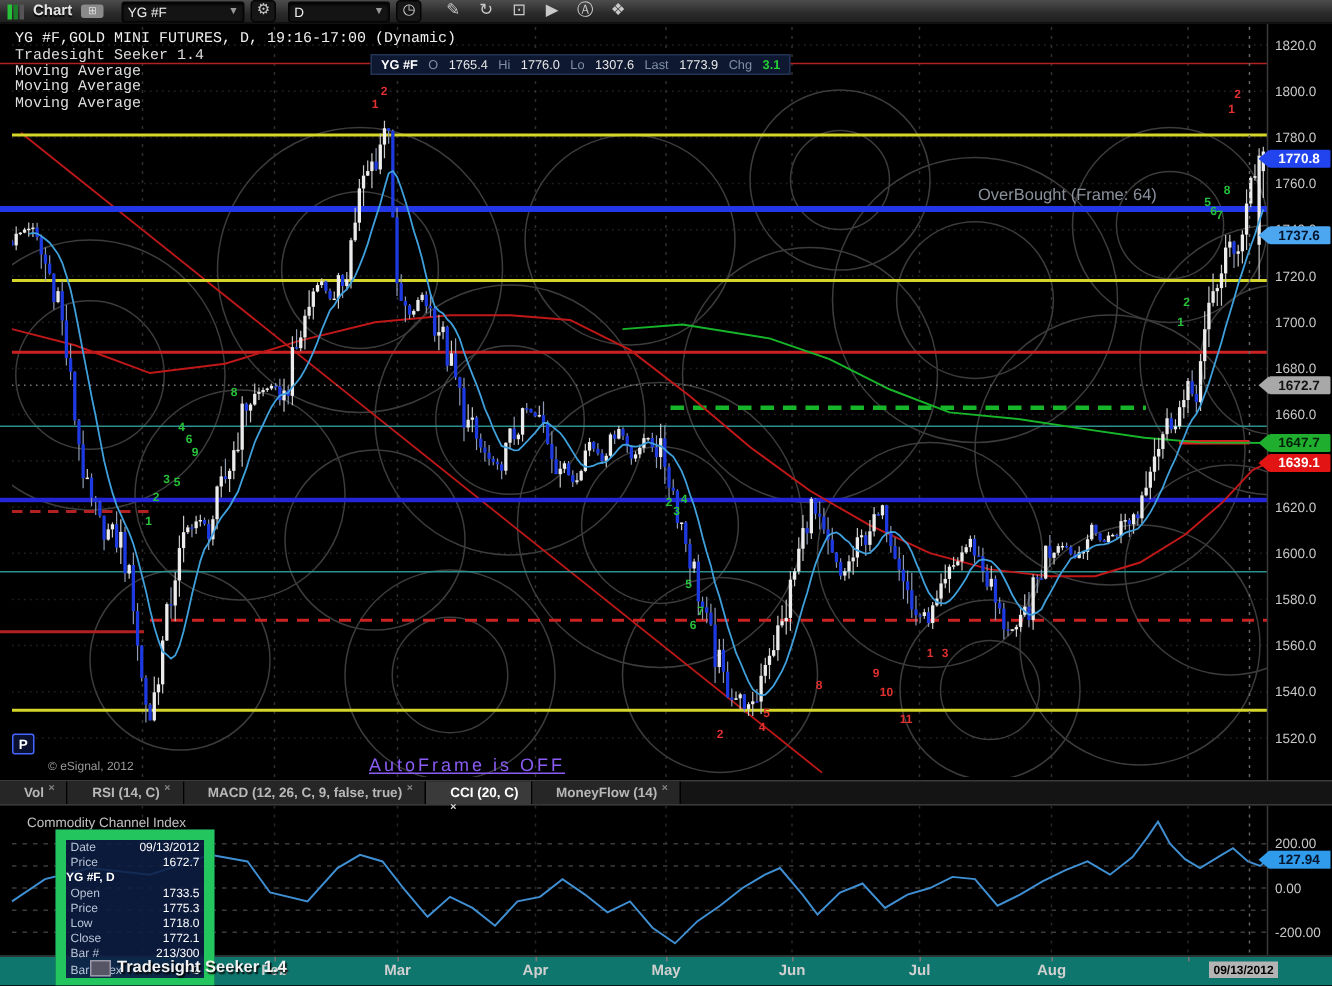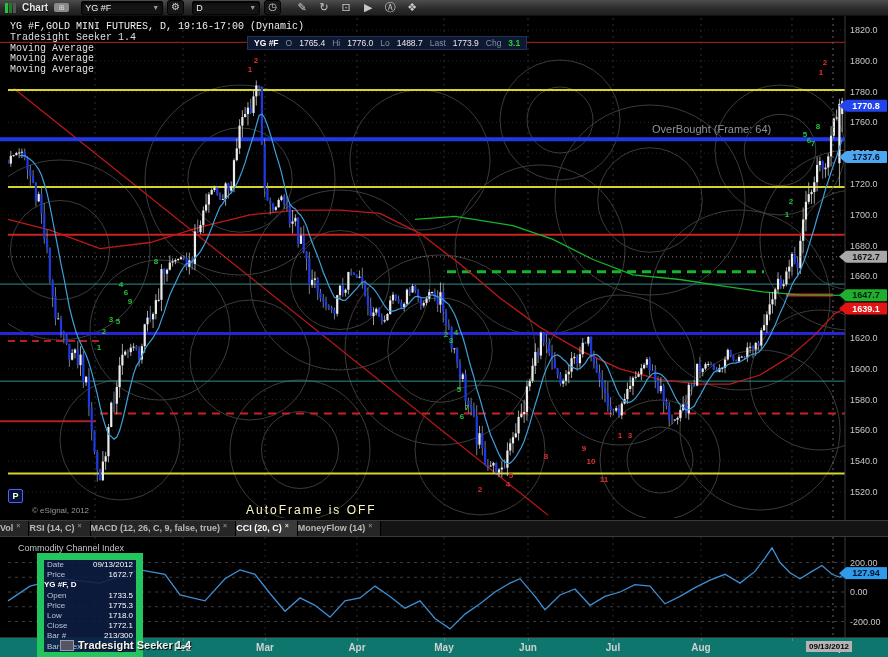--- a/index.html
+++ b/index.html
@@ -32,22 +32,22 @@
   #quotebar{position:absolute;left:247px;top:36px;height:12px;z-index:7;background:#0e1830;
     border:1px solid #223355;display:flex;align-items:center;gap:7px;padding:0 6px;font-size:8.5px;}
   #quotebar .sym{color:#fff;font-weight:bold;}
   #quotebar .lb{color:#8090a8;}
   #quotebar .vl{color:#e8e8e8;}
   #quotebar .chg{color:#25d034;font-weight:bold;text-align:center;}
   
   #tabsbar{position:absolute;left:0;top:520px;width:888px;height:17px;z-index:10;background:#141414;
     border-top:1px solid #3a3a3a;border-bottom:1px solid #3a3a3a;display:flex;box-sizing:border-box;}
   .tab{display:flex;align-items:flex-start;gap:3px;background:#262626;border-right:1px solid #000;
-    color:#b8b8b8;font-size:9px;font-weight:bold;padding:2px 8px 0 0;height:15px;box-sizing:border-box;}
-  .tab.active{background:#3a3a3a;color:#fff;}
+    color:#b8b8b8;font-size:9px;font-weight:bold;padding:2px 8px 0 16px;height:15px;box-sizing:border-box;}
+  .tab.active{background:#3a3a3a;color:#fff;flex-direction:column;}
   .tab .x{font-size:7px;color:#888;margin-top:-1px;}
   .tab.active .x{color:#ddd;}
   
   #xaxis{position:absolute;left:0;top:637px;width:888px;height:20px;z-index:10;background:#0f766e;
     border-top:1px solid #333;}
   #xaxis .mon{position:absolute;top:4px;transform:translateX(-50%);color:#d0d0d0;font-size:10px;font-weight:bold;}
   #xaxis .tick{position:absolute;top:0;width:1px;height:3px;background:#777;}
   #dyn{position:absolute;left:6px;top:640px;z-index:13;color:#e8e8e8;font-size:10px;font-weight:bold;margin-top:35px;}
   #datebadge{position:absolute;left:806px;top:641px;z-index:11;background:#b4b4b4;color:#000;
     font-size:8px;font-weight:bold;padding:1px 3px;}
@@ -55,21 +55,21 @@
   #datawin{position:absolute;left:37px;top:553px;width:92px;z-index:12;background:rgba(13,28,66,0.88);
     border:7px solid #22c55e;font-size:8px;color:#fff;}
   #datawin .row{display:flex;justify-content:space-between;padding:0 3px;line-height:10.2px;}
   #datawin .row .l{color:#b9c4d6;}
   #datawin .symline{font-weight:bold;line-height:10.2px;color:#fff;}
   
   #tooltip{position:absolute;left:60px;top:639px;z-index:14;display:flex;align-items:center;gap:4px;}
   #tooltip .ticon{width:12px;height:9px;background:#556;border:1px solid #99a;}
   #tooltip b{color:#f2f2f2;font-size:11px;text-shadow:1px 1px 1px #000;}
   
-  #autoframe{position:absolute;left:246px;top:503px;z-index:6;color:#fef9c3;font-size:12px;letter-spacing:2px;}
+  #autoframe{position:absolute;left:246px;top:503px;z-index:6;color:#8b5cf6;font-size:12px;letter-spacing:2px;text-decoration:underline;}
   #copyright{position:absolute;left:32px;top:506px;z-index:6;color:#9a9a9a;font-size:8px;}
   #pbox{position:absolute;left:8px;top:489px;z-index:6;width:13px;height:12px;background:#0a1030;
     border:1px solid #4466ff;color:#fff;font-size:9px;font-weight:bold;text-align:center;line-height:12px;border-radius:2px;}
   svg{position:absolute;left:0;}
   #mainchart{top:0;z-index:1;}
   #ccichart{top:537px;z-index:1;}
 </style>
 </head>
 <body>
 
@@ -908,21 +908,21 @@
     <div>Moving Average</div>
   </div>
 
   <div id="quotebar">
     <span class="sym">YG #F</span>
     <span class="lb">O</span>
     <span class="vl">1765.4</span>
     <span class="lb">Hi</span>
     <span class="vl">1776.0</span>
     <span class="lb">Lo</span>
-    <span class="vl">1488.7</span>
+    <span class="vl">1307.6</span>
     <span class="lb">Last</span>
     <span class="vl">1773.9</span>
     <span class="lb">Chg</span>
     <span class="chg">3.1</span>
   </div>
 
   <div id="autoframe">AutoFrame is OFF</div>
   <div id="copyright">© eSignal, 2012</div>
   <div id="pbox">P</div>
 

